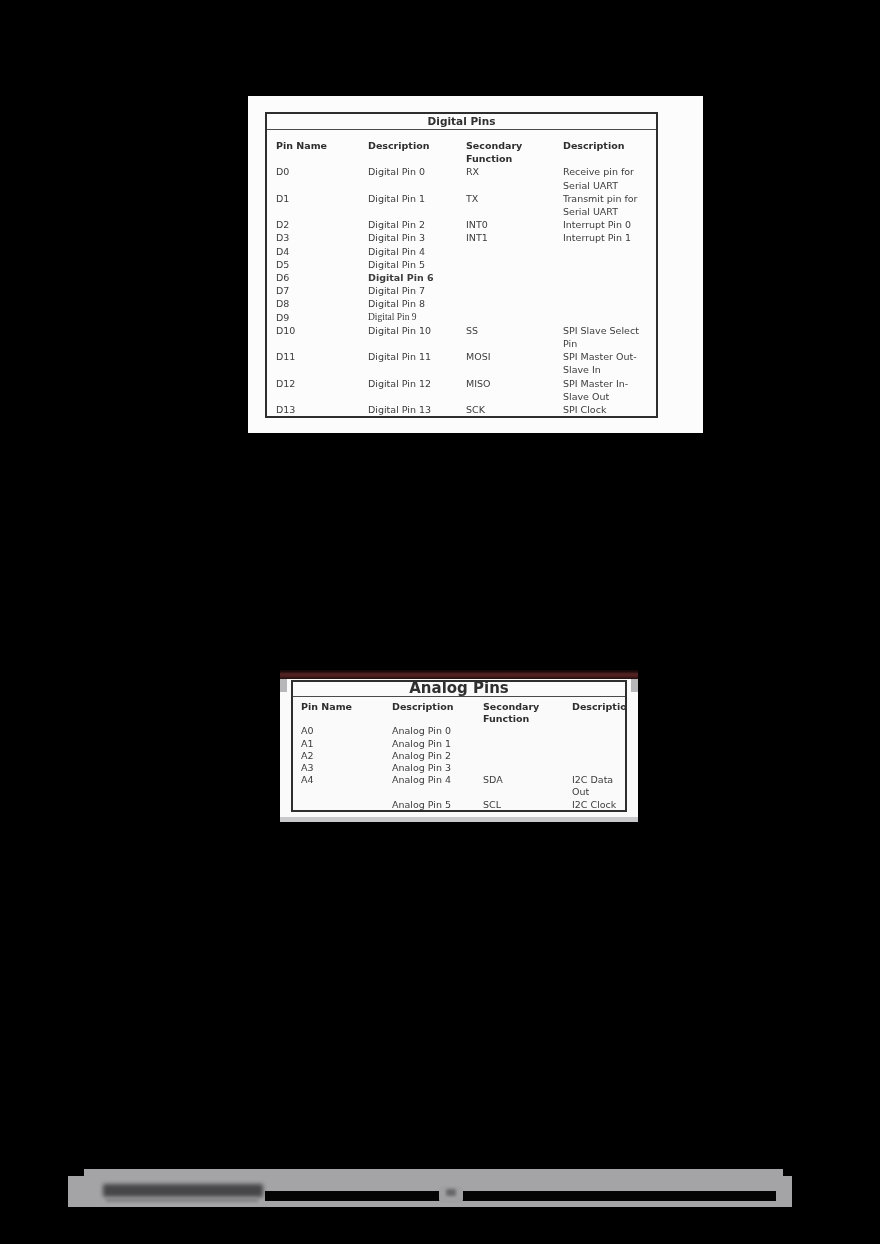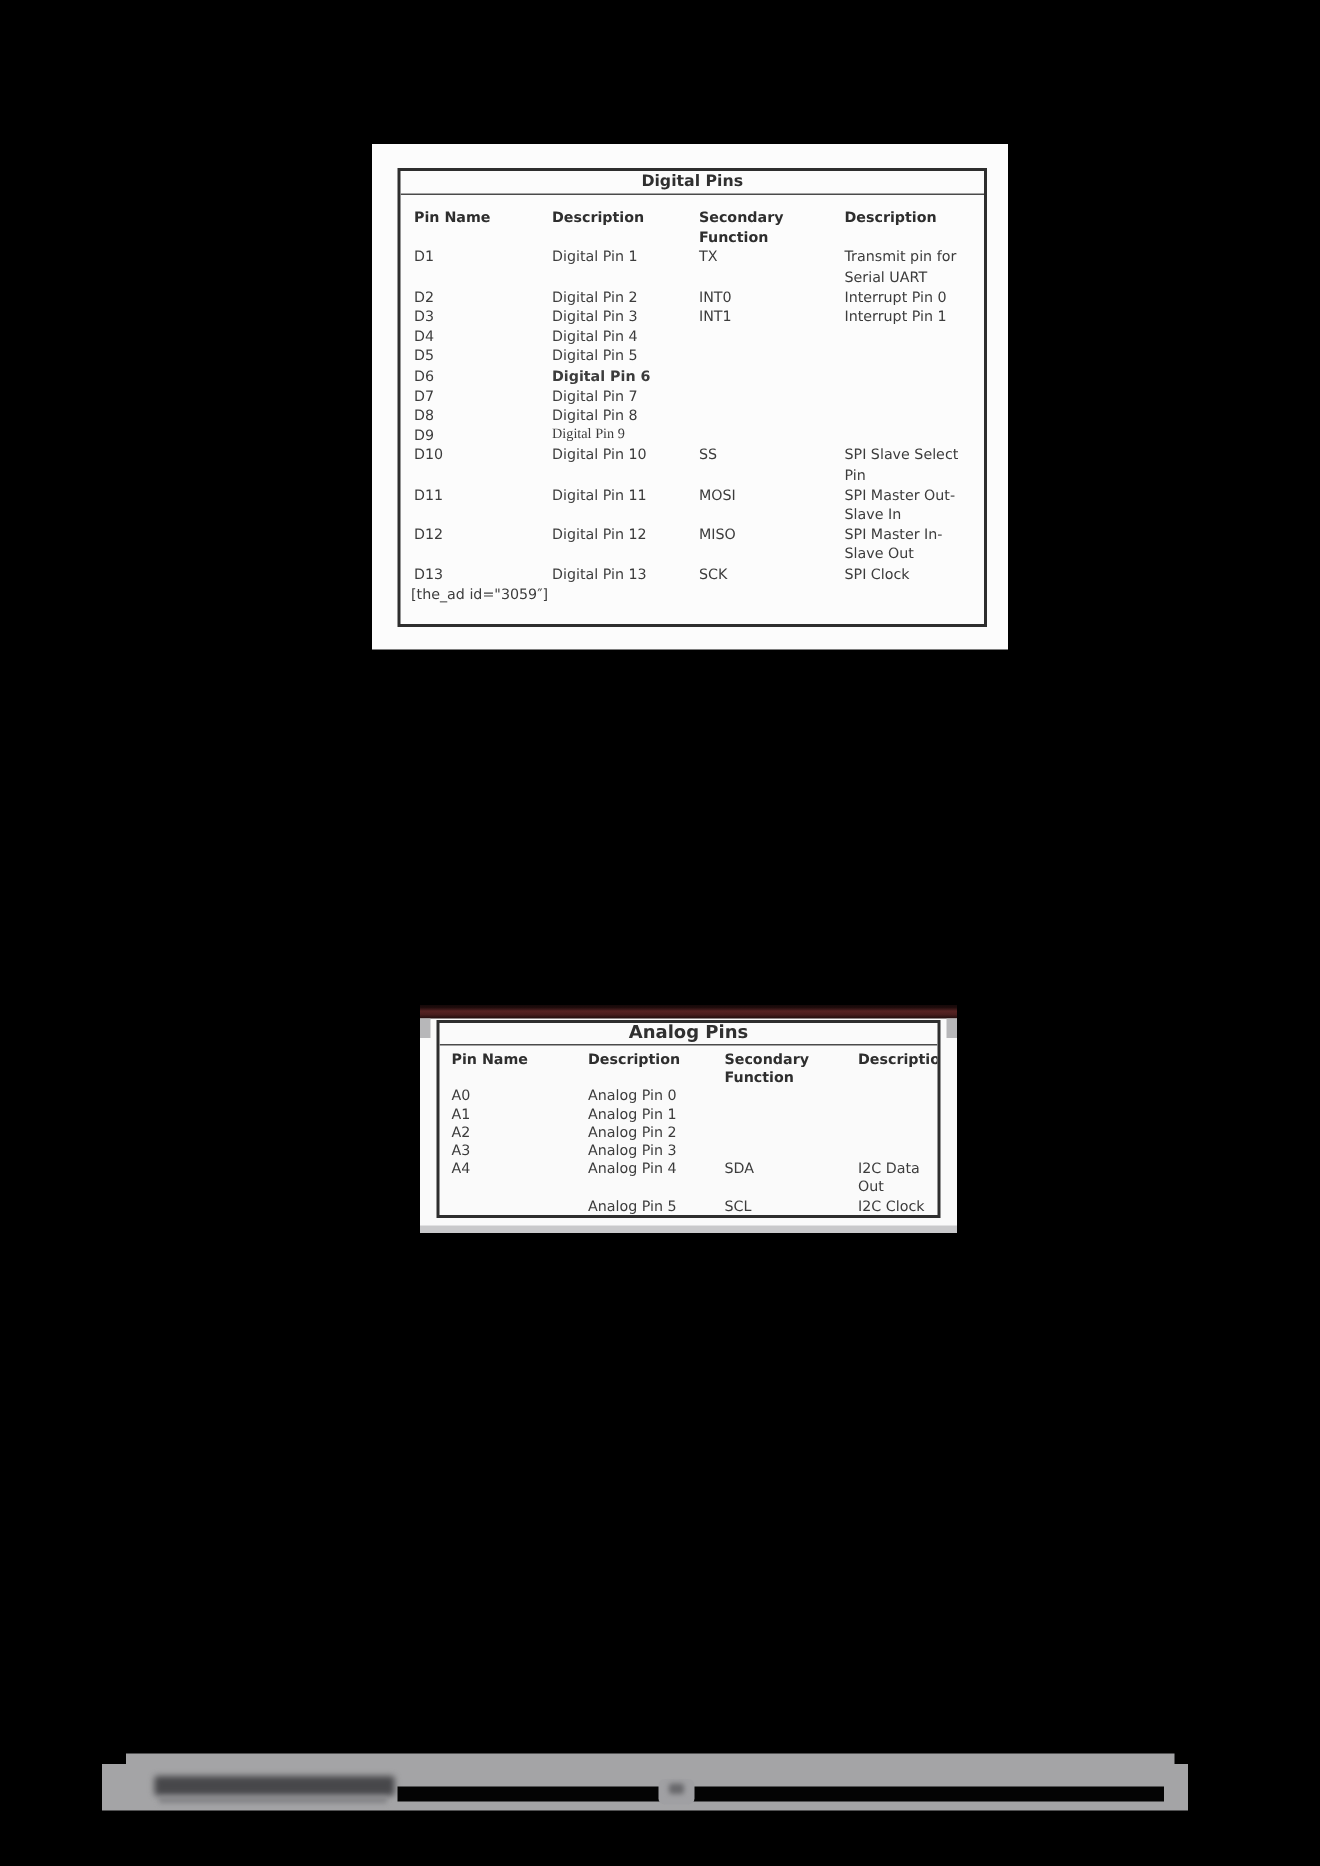--- a/index.html
+++ b/index.html
@@ -31,37 +31,37 @@
     font-weight:bold;
     color:#303030;
     border-bottom:1px solid #4a4a4a;
   }
   .trow { display:flex; align-items:flex-start; }
   .trow.bold { font-weight:bold; color:#2e2e2e; }
   .tcell { flex:0 0 auto; box-sizing:border-box; padding-right:5px; }
   .shortcode { font-weight:normal; }
 
   
-  #digital-figure { left:248px; top:96px; width:424px; height:337px; }
+  #digital-figure { left:248px; top:96px; width:424px; height:337px;padding-left:31px; }
   #digital-box { left:17px; top:16px; width:389px; height:302px; }
   #digital-box .ttitle { font-size:10.5px; line-height:14px; height:15px; }
   #digital-box .thead { margin-top:9px; padding-left:9px; font-size:9.5px; line-height:13.2px; }
   #digital-box .tbody { padding-left:9px; font-size:9.5px; line-height:13.2px; }
   #digital-box .shortcode { padding-left:7px; font-size:9.5px; line-height:13.2px; }
 
   
   #analog-figure { left:280px; top:670px; width:358px; height:152px; background:#fafafa; }
   .maroon-bar {
     left:0; top:0; width:358px; height:9px;
     background:linear-gradient(to bottom,#150808 0%,#1f0c0c 18%,#562323 45%,#4a1e1e 70%,#200d0d 100%);
   }
   .corner-chip { top:9px; width:7px; height:13px; background:#b7b7b9; }
   .bottom-strip { left:0; bottom:0; width:358px; height:5px; background:#c9c9cb; }
   #analog-box { left:11px; top:10px; width:332px; height:128px; }
-  #analog-box .ttitle { font-size:12px; line-height:13px; height:14px; }
+  #analog-box .ttitle { font-size:15px; line-height:13px; height:14px; }
   #analog-box .thead { margin-top:4px; padding-left:8px; font-size:9.5px; line-height:12.2px; }
   #analog-box .tbody { padding-left:8px; font-size:9.5px; line-height:12.2px; }
   #analog-box .shortcode { padding-left:6px; font-size:9.5px; line-height:12.2px; }
 
   
   .footer-bar-main { left:68px; top:1176px; width:724px; height:31px; background:#a4a4a6; }
   .footer-bar-step { left:84px; top:1169px; width:699px; height:10px; background:#a4a4a6; }
   .footer-blur-text {
     left:103px; top:1184px; width:160px; height:13px;
     background:#47474a; filter:blur(2.2px); border-radius:2px;
@@ -86,20 +86,26 @@
 <div id="digital-figure" class="figure">
   <div id="digital-box" class="tbox">
     <div class="ttitle">Digital Pins</div>
     <div class="thead trow bold">
         <div class="tcell" style="width: 92px;">Pin Name</div>
         <div class="tcell" style="width: 98px;">Description</div>
         <div class="tcell" style="width: 97px;">Secondary Function</div>
         <div class="tcell" style="width: 90px;">Description</div>
       </div>
     <div class="tbody">
+        <div class="trow">
+          <div class="tcell" style="width: 92px;">D0</div>
+          <div class="tcell" style="width: 98px;">Digital Pin 0</div>
+          <div class="tcell" style="width: 97px;">RX</div>
+          <div class="tcell" style="width: 90px;">Receive pin for Serial UART</div>
+        </div>
         <div class="trow">
           <div class="tcell" style="width: 92px;">D1</div>
           <div class="tcell" style="width: 98px;">Digital Pin 1</div>
           <div class="tcell" style="width: 97px;">TX</div>
           <div class="tcell" style="width: 90px;">Transmit pin for Serial UART</div>
         </div>
         <div class="trow">
           <div class="tcell" style="width: 92px;">D2</div>
           <div class="tcell" style="width: 98px;">Digital Pin 2</div>
           <div class="tcell" style="width: 97px;">INT0</div>

